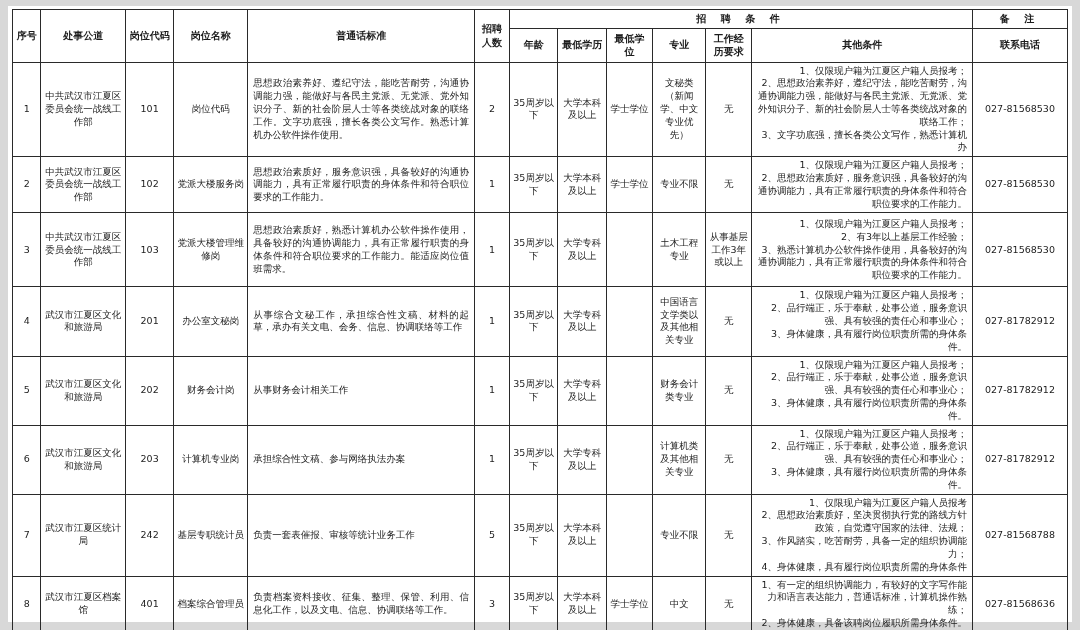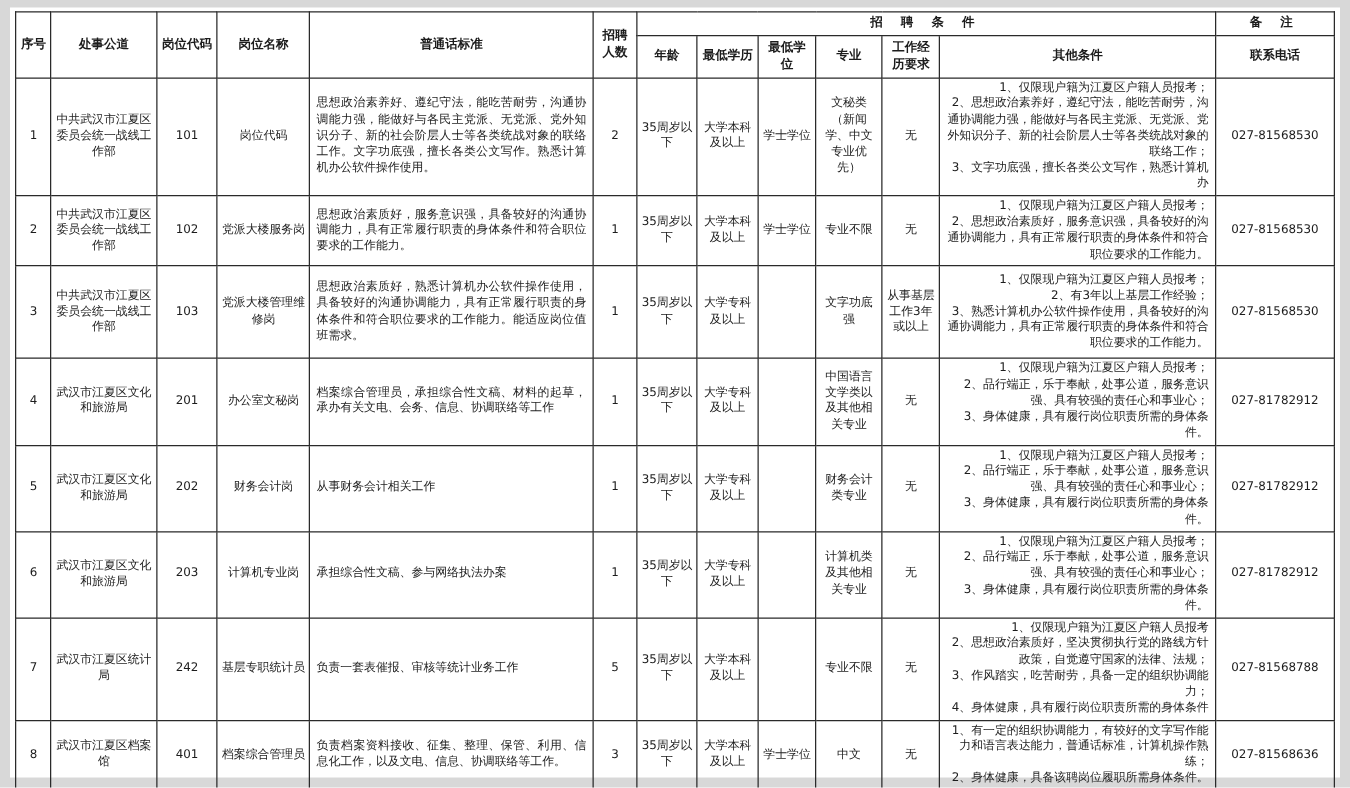--- a/index.html
+++ b/index.html
@@ -125,33 +125,33 @@
         <tr>
       <td>3</td>
       <td>中共武汉市江夏区委员会统一战线工作部</td>
       <td>103</td>
       <td>党派大楼管理维修岗</td>
       <td class="col-duty">思想政治素质好，熟悉计算机办公软件操作使用，具备较好的沟通协调能力，具有正常履行职责的身体条件和符合职位要求的工作能力。能适应岗位值班需求。</td>
       <td>1</td>
       <td>35周岁以下</td>
       <td>大学专科及以上</td>
       <td></td>
-      <td>文字功底强</td>
+      <td>土木工程专业</td>
       <td>从事基层工作3年或以上</td>
       <td class="col-other">1、仅限现户籍为江夏区户籍人员报考；
 2、有3年以上基层工作经验；
 3、熟悉计算机办公软件操作使用，具备较好的沟通协调能力，具有正常履行职责的身体条件和符合职位要求的工作能力。</td>
       <td>027-81568530</td>
     </tr>
         <tr>
       <td>4</td>
       <td>武汉市江夏区文化和旅游局</td>
       <td>201</td>
       <td>办公室文秘岗</td>
-      <td class="col-duty">档案综合管理员，承担综合性文稿、材料的起草，承办有关文电、会务、信息、协调联络等工作</td>
+      <td class="col-duty">从事综合文秘工作，承担综合性文稿、材料的起草，承办有关文电、会务、信息、协调联络等工作</td>
       <td>1</td>
       <td>35周岁以下</td>
       <td>大学专科及以上</td>
       <td></td>
       <td>中国语言文学类以及其他相关专业</td>
       <td>无</td>
       <td class="col-other">1、仅限现户籍为江夏区户籍人员报考；
 2、品行端正，乐于奉献，处事公道，服务意识强、具有较强的责任心和事业心；
 3、身体健康，具有履行岗位职责所需的身体条件。</td>
       <td>027-81782912</td>

